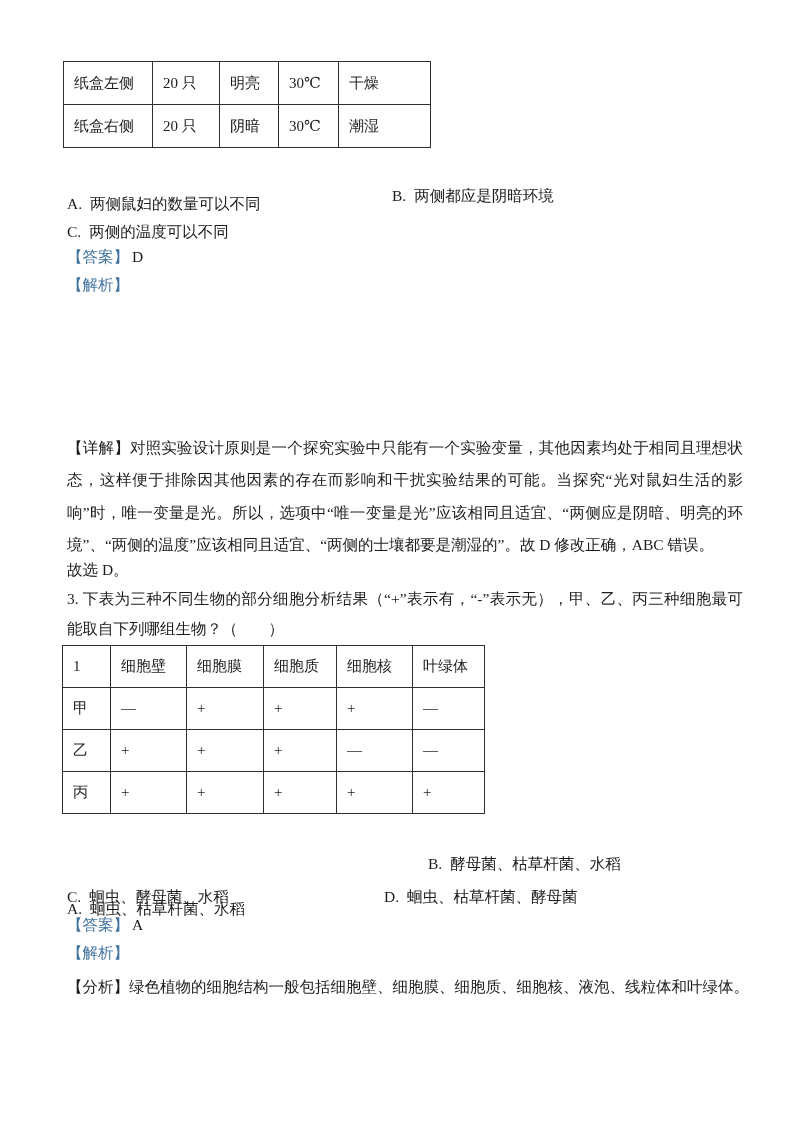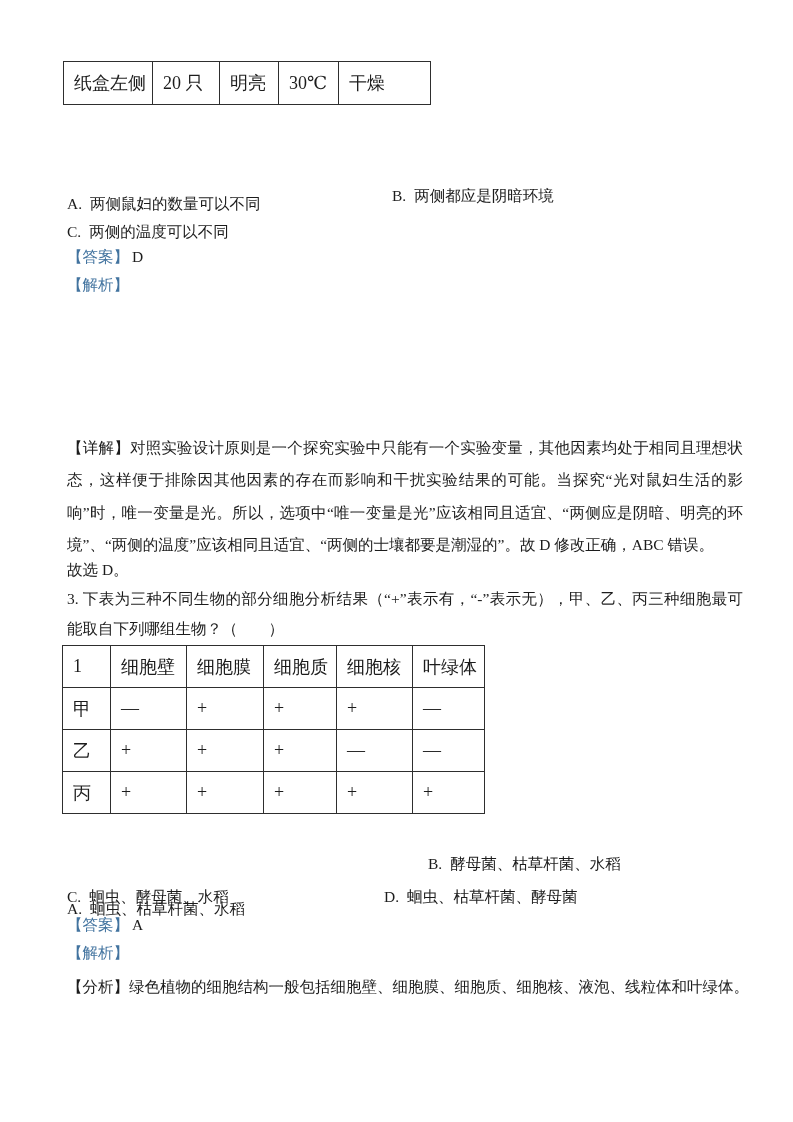--- a/index.html
+++ b/index.html
@@ -13,37 +13,44 @@
     font-size:15.5px;
     overflow:hidden;
   }
   .abs { position:absolute; }
   .line { height:22px; line-height:22px; white-space:nowrap; }
   .para { line-height:32.4px; width:676px; text-align:justify; }
   .blue { color:var(--accent,#42739f); }
   .ans-val { margin-left:3px; }
   .opt-label { margin-right:8px; }
   table.grid { border-collapse:collapse; }
-  table.grid td { border:1.6px solid #2e2e2e; vertical-align:middle; padding:0 6px 0 10px; font-size:18px; }
+  table.grid td { border:1.6px solid #2e2e2e; vertical-align:middle; padding:0 6px 0 10px; font-size:15px; }
   table.t1 td { height:42px; }
   table.t2 td { height:41px; }
 </style>
 </head>
 <body>
 
 <div class="page">
 
   <table class="grid t1 abs" style="left:63px; top:61px;">
     <tbody>
         <tr>
       <td style="width:72px">纸盒左侧</td>
       <td style="width:50px">20 只</td>
       <td style="width:42px">明亮</td>
       <td style="width:43px">30℃</td>
       <td style="width:75px">干燥</td>
+    </tr>
+    <tr>
+      <td>纸盒右侧</td>
+      <td>20 只</td>
+      <td>阴暗</td>
+      <td>30℃</td>
+      <td>潮湿</td>
     </tr>
   </tbody>
     </table>
 
   <div class="abs line" style="left:67px; top:193px;">
     <span class="opt-label">A.</span><span>两侧鼠妇的数量可以不同</span>
   </div>
   <div class="abs line" style="left:392px; top:185px;font-family:Liberation Serif, serif;">
     <span class="opt-label">B.</span><span>两侧都应是阴暗环境</span>
   </div>

